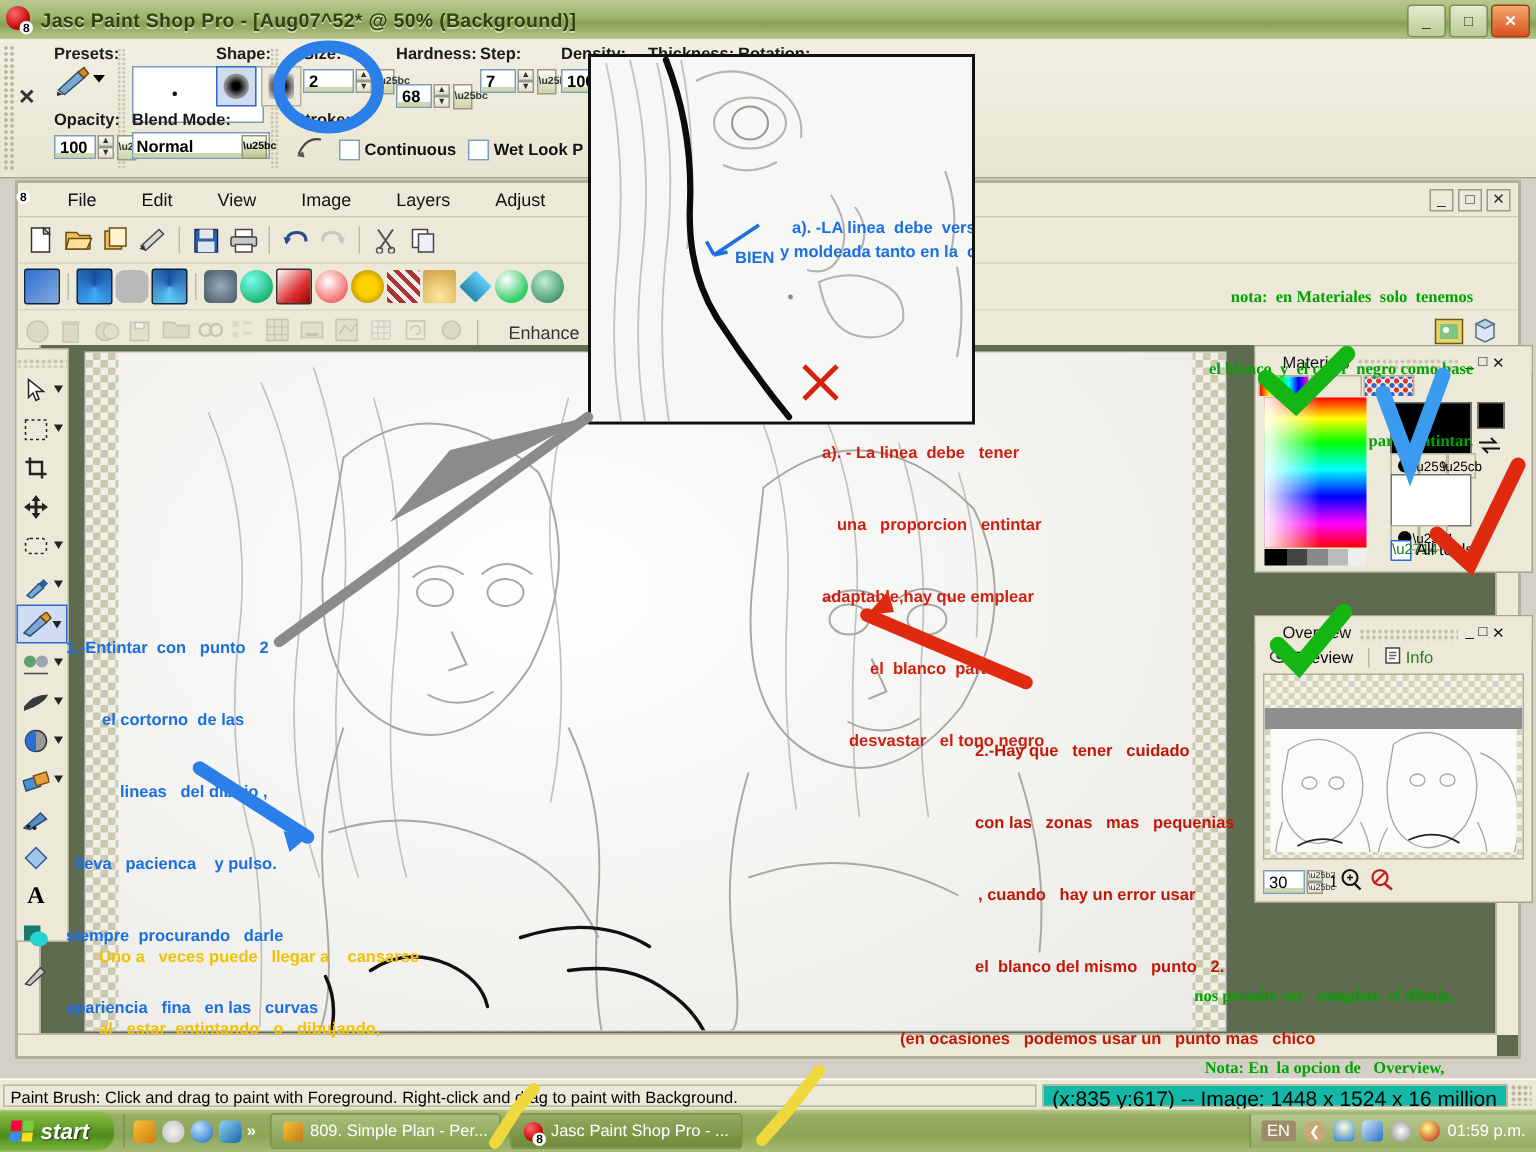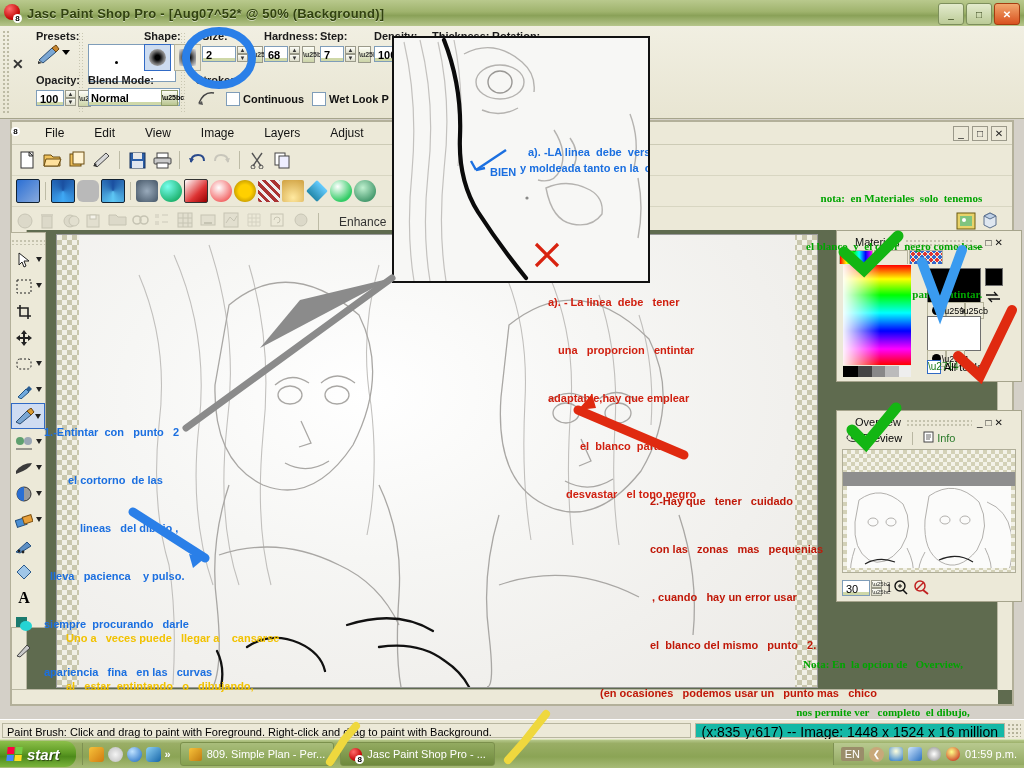--- a/index.html
+++ b/index.html
@@ -265,21 +265,21 @@
         <div class="spinbtns">
           <div class="spinb">▲</div>
           <div class="spinb">▼</div>
         </div>
         <div class="dropb">\u25bc</div>
       </div>
     </div>
 
     <div class="grp" style="left:264px;">
       <span class="grp-label">Hardness:</span>
-      <div class="spin" style="margin-top:2px;">
+      <div class="spin" style="margin-top:12px;">
         <div class="numbox" style="width:24px;">68</div>
         <div class="spinbtns">
           <div class="spinb">▲</div>
           <div class="spinb">▼</div>
         </div>
         <div class="dropb">\u25bc</div>
       </div>
     </div>
 
     <div class="grp" style="left:320px;">
@@ -881,22 +881,22 @@
   <div class="anno yellow" style="left:66px;top:598px;">
     <div>Uno a   veces puede   llegar a    cansarse</div>
     <div>al   estar  entintando   o   dibujando,</div>
     <div>es   recomendable distraerse  a  veces</div>
     
     
     
   </div>
 
   <div class="anno green" style="left:742px;top:624px;text-align:center;width:282px;">
+    <div>nos permite ver   completo  el dibujo,</div>
     <div>Nota: En  la opcion de   Overview,</div>
-    <div>nos permite ver   completo  el dibujo,</div>
     <div>ademas  es de gran  ayuda  para  darte  un</div>
     
     
   </div>
 
   <div class="inset">
     <svg width="254" height="243" viewBox="0 0 254 243" style="position:absolute;left:0;top:0;">
       <rect width="254" height="243" fill="#f7f7f5"></rect>
       <g stroke="#c4c2bf" fill="none" stroke-width="1.2">
         <path d="M10 4 q14 60 8 130 q-6 60 2 109"></path>

